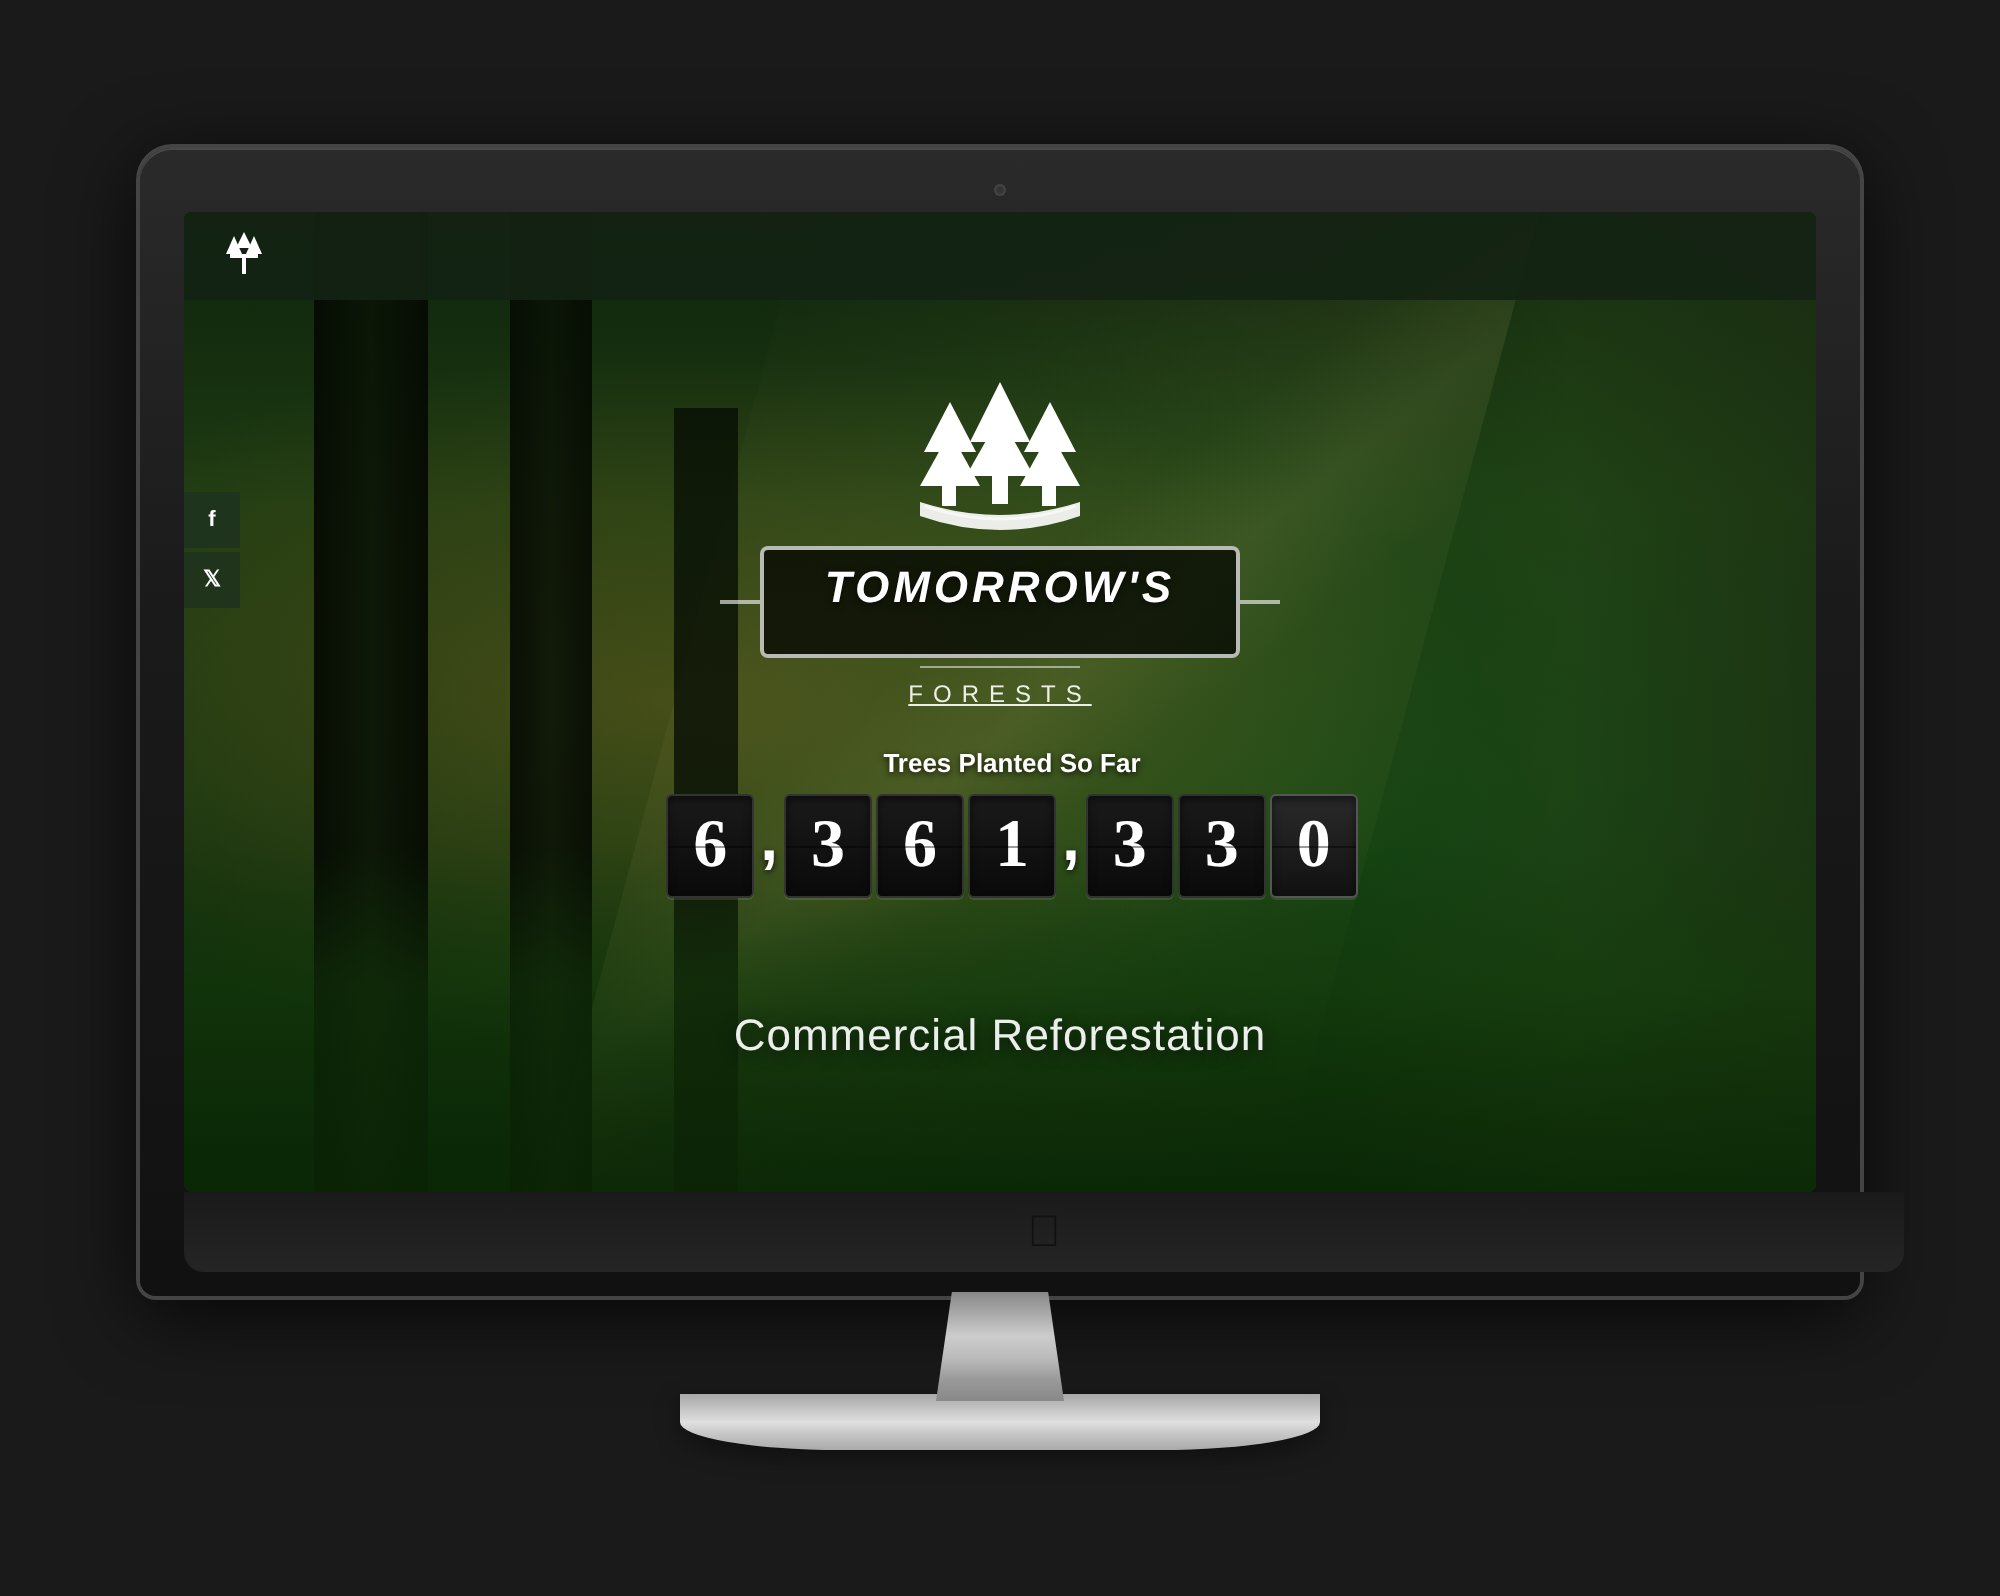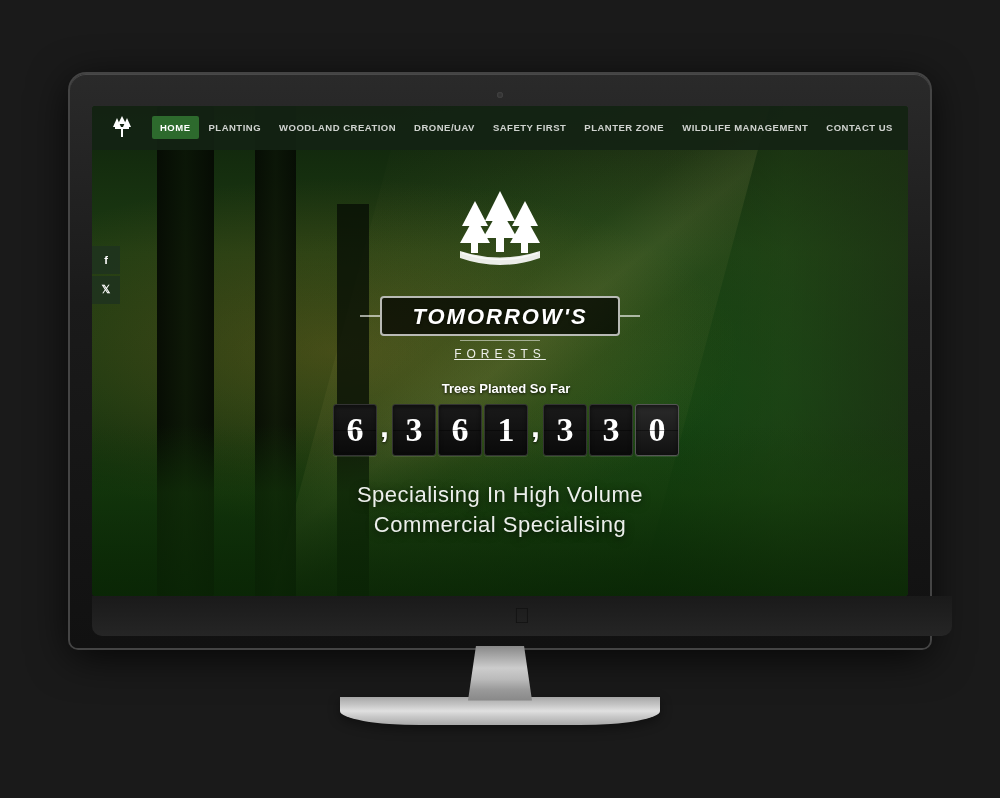--- a/index.html
+++ b/index.html
@@ -238,24 +238,23 @@
     }
 
     .logo-trees {
       margin-bottom: 2px;
     }
 
     .logo-band {
       background: rgba(0,0,0,0.7);
       border: 2px solid rgba(255,255,255,0.7);
       border-radius: 4px;
-      padding: 6px 30px 4px 30px;
+      padding: 6px 30px 20px 30px;
       text-align: center;
       position: relative;
-      margin-top: 24px;
     }
 
     .logo-band::before,
     .logo-band::after {
       content: '';
       position: absolute;
       top: 50%;
       width: 20px;
       height: 2px;
       background: rgba(255,255,255,0.6);
@@ -420,30 +419,20 @@
 
       <nav class="navbar">
         <div class="nav-logo">
           <svg viewBox="0 0 28 28" fill="white">
             <polygon points="14,2 10,10 18,10"></polygon>
             <polygon points="9,4 5,13 13,13"></polygon>
             <polygon points="19,4 15,13 23,13"></polygon>
             <rect x="7" y="13" width="14" height="2"></rect>
             <rect x="13" y="15" width="2" height="8"></rect>
           </svg>
-        </div>
-        <div class="nav-items">
-          <div class="nav-item active">HOME</div>
-          <div class="nav-item">PLANTING</div>
-          <div class="nav-item">WOODLAND CREATION</div>
-          <div class="nav-item">DRONE/UAV</div>
-          <div class="nav-item">SAFETY FIRST</div>
-          <div class="nav-item">PLANTER ZONE</div>
-          <div class="nav-item">WILDLIFE MANAGEMENT</div>
-          <div class="nav-item">CONTACT US</div>
         </div>
 
       </nav>
 
       <div class="social-sidebar">
         <div class="social-btn">f</div>
         <div class="social-btn">𝕏</div>
       </div>
 
       <div class="center-content">
@@ -486,22 +475,22 @@
             <div class="digit-box">6</div>
             <div class="digit-box">1</div>
             <span class="digit-comma">,</span>
             <div class="digit-box">3</div>
             <div class="digit-box">3</div>
             <div class="digit-box highlight">0</div>
           </div>
         </div>
 
         <div class="tagline">
-          <span>Specialising In High Volume</span><br>
-          <span>Commercial Specialising</span>
+          <br>
+          <span>Commercial Reforestation</span>
         </div>
 
       </div>
 
     </div>
 
     <div class="chin-apple">
       <span class="apple-icon"></span>
     </div>
 

